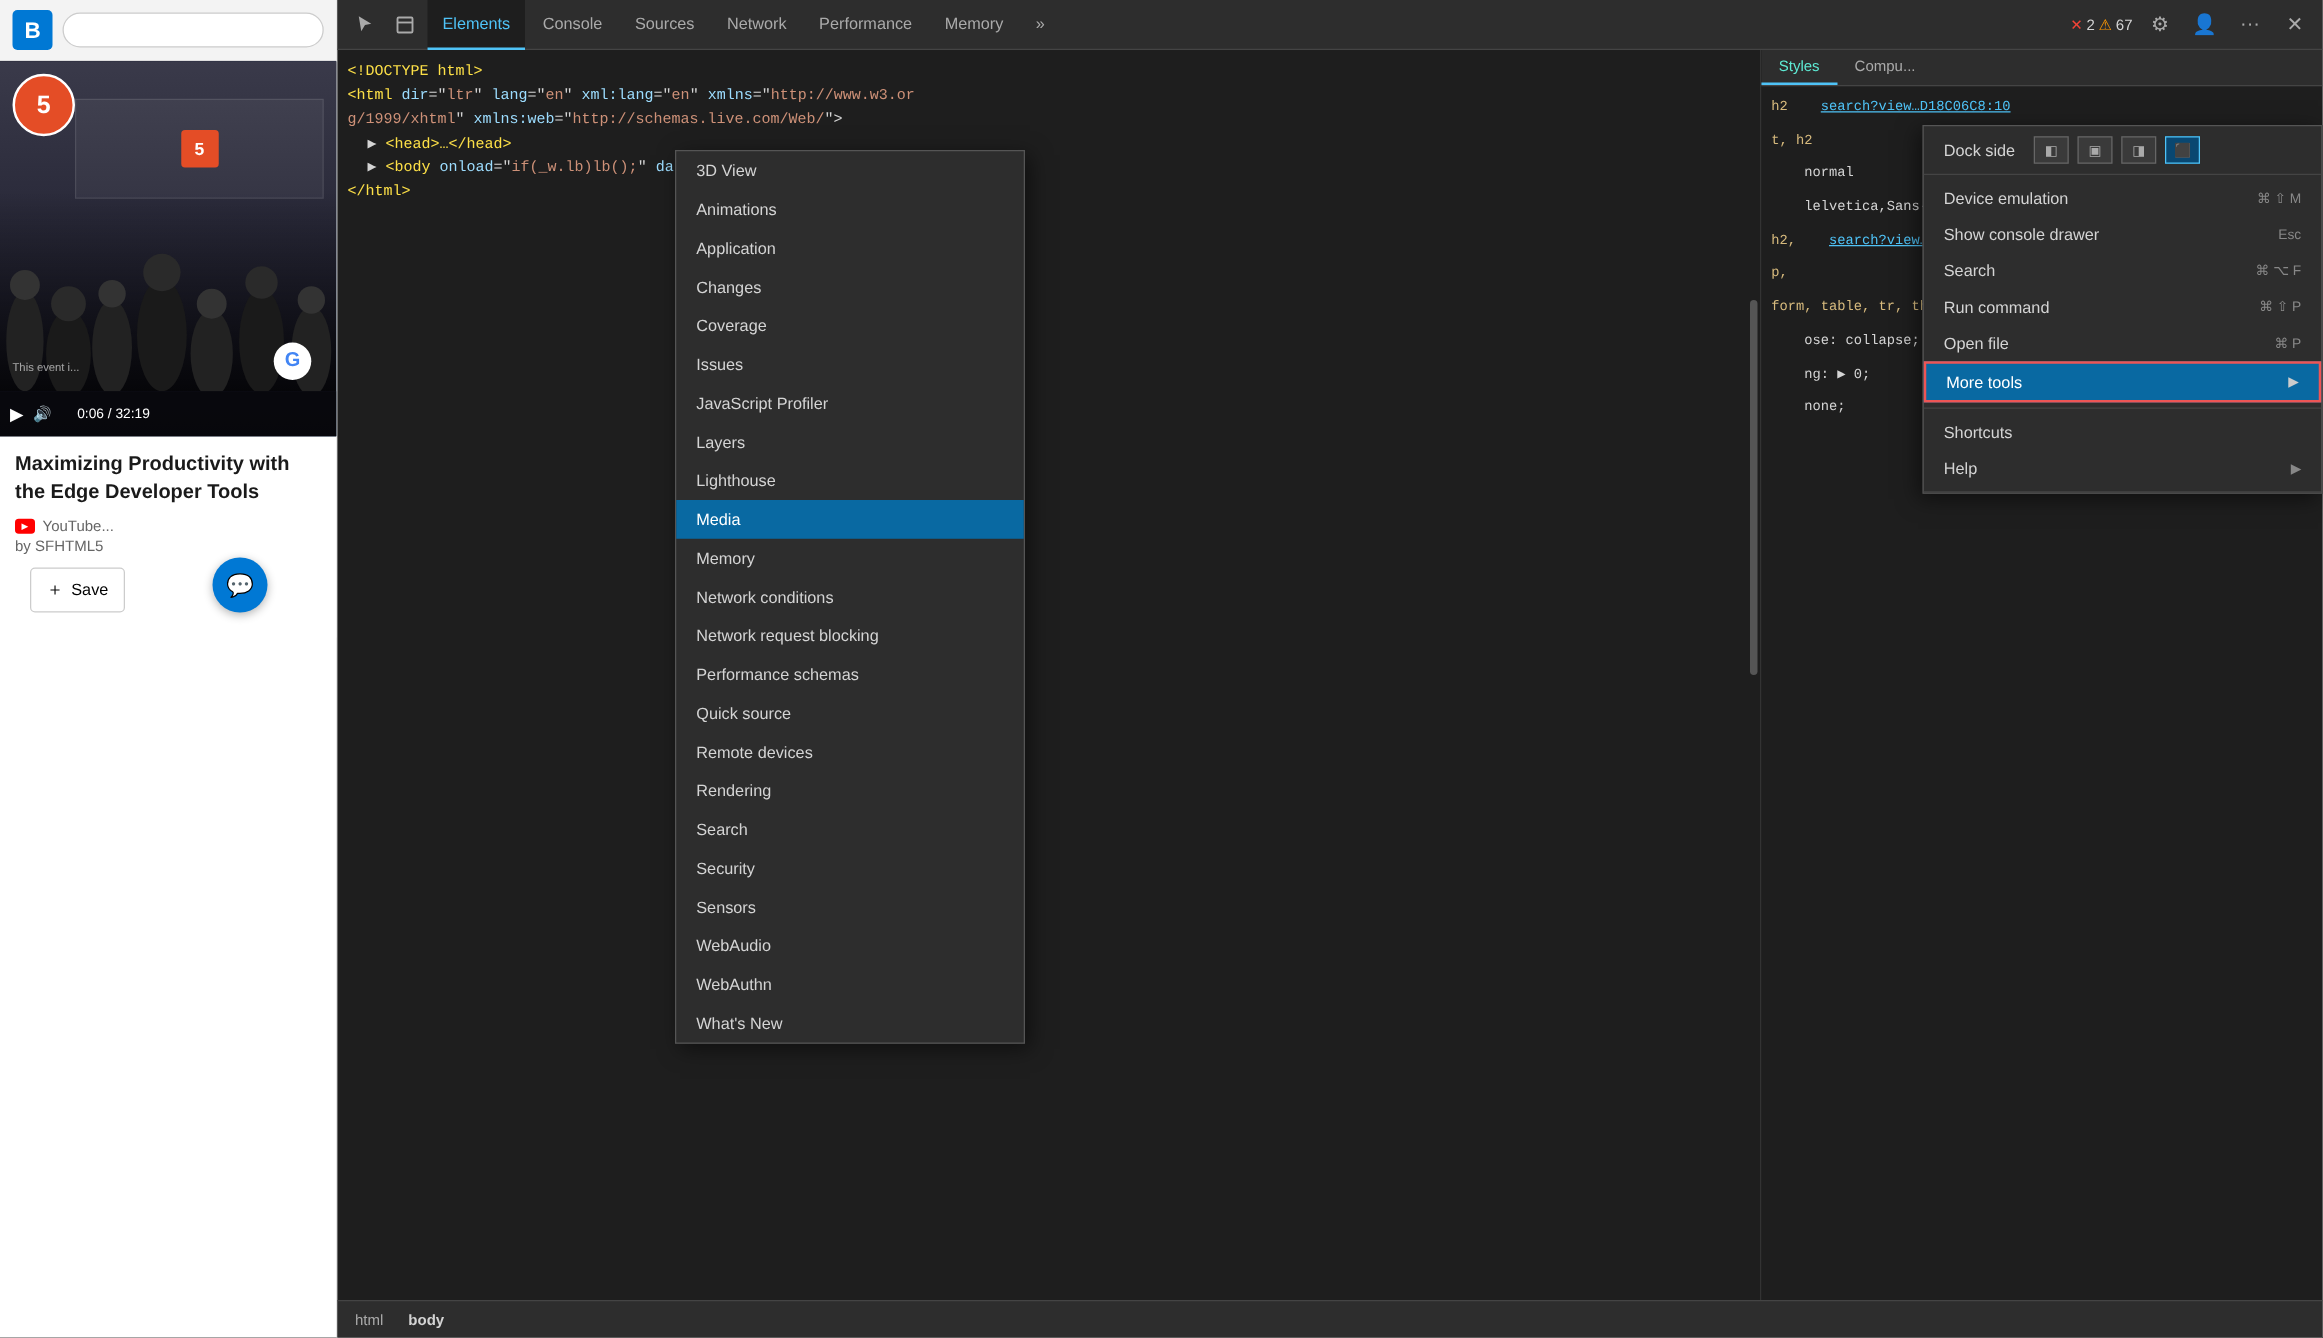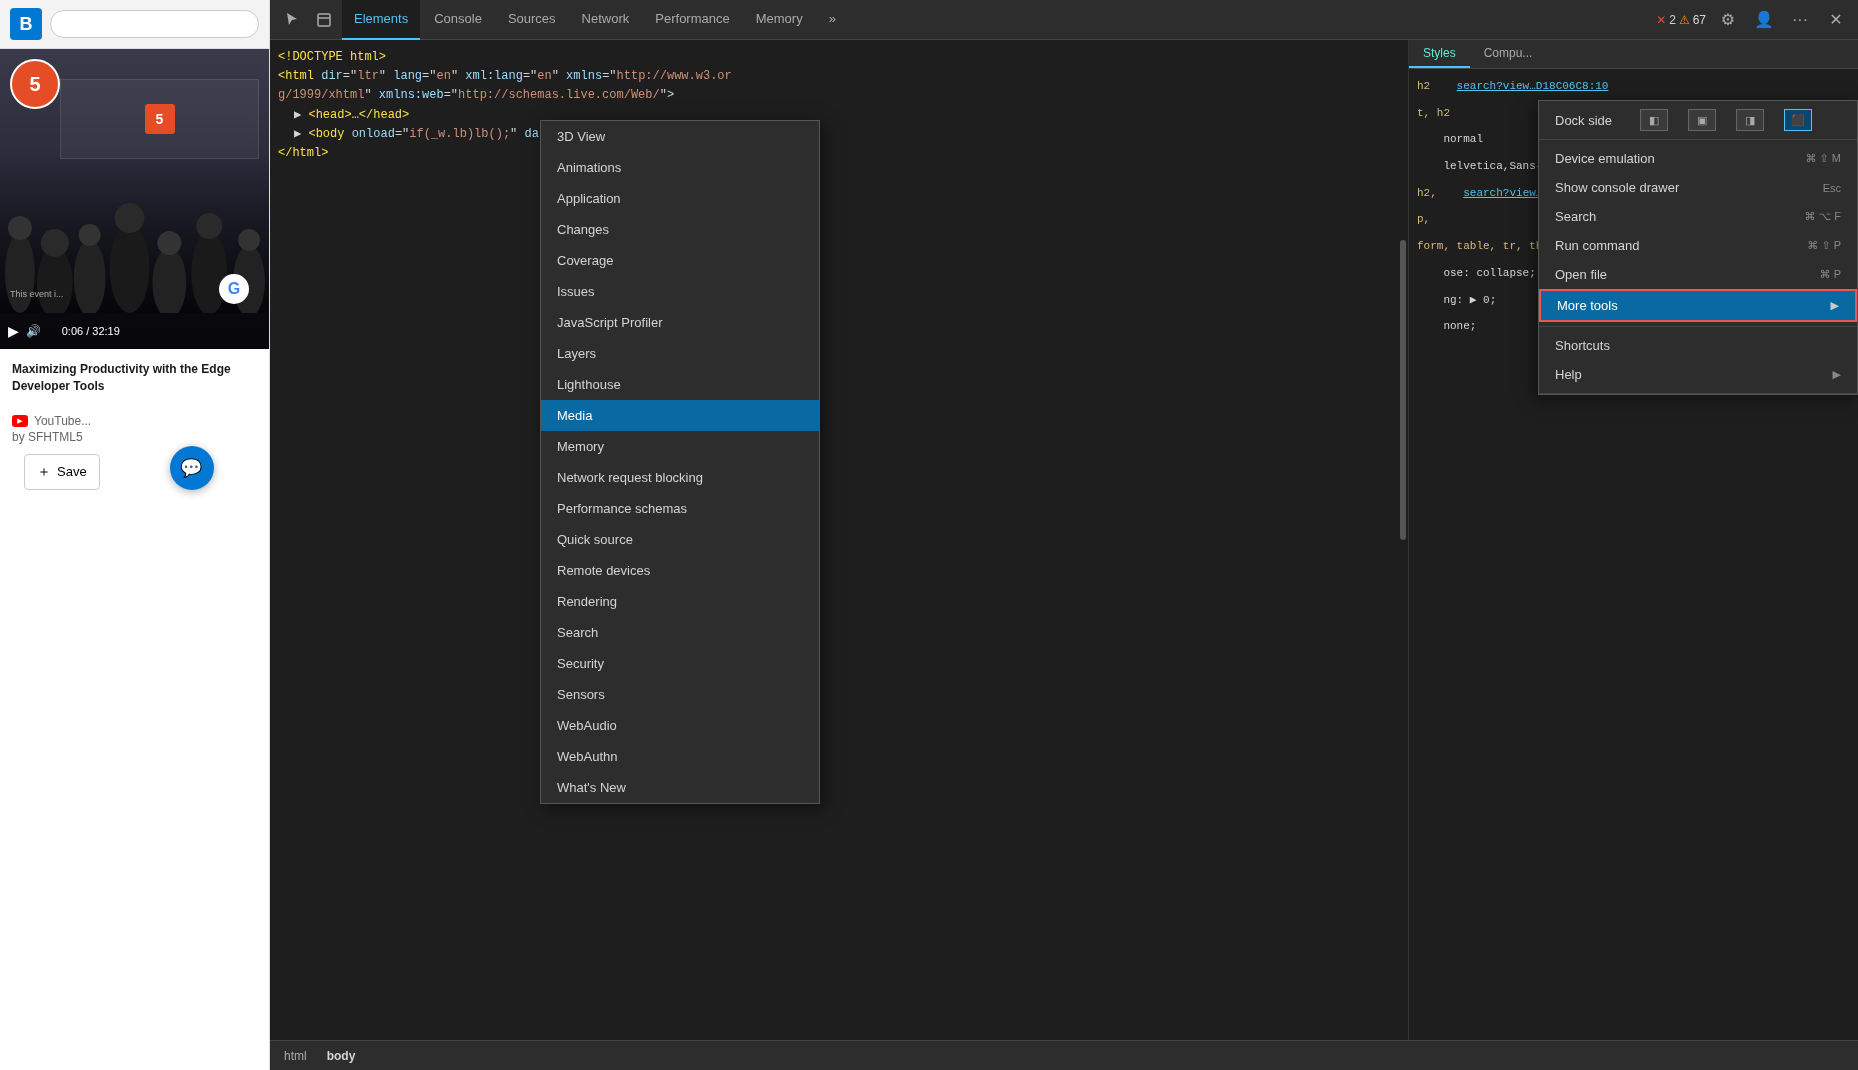--- a/index.html
+++ b/index.html
@@ -104,25 +104,25 @@
       font-size: 11px;
       padding-left: 12px;
     }
 
     .video-info {
       padding: 12px;
       background: white;
     }
 
     .video-title {
-      font-size: 12px;
+      font-size: 16px;
       font-weight: 600;
       color: #1a1a1a;
       line-height: 1.4;
-      margin-bottom: 19px;
+      margin-bottom: 8px;
     }
 
     .video-source {
       display: flex;
       align-items: center;
       gap: 6px;
       font-size: 12px;
       color: #666;
     }
 
@@ -343,21 +343,21 @@
       color: #888;
       font-size: 11px;
     }
 
     .right-menu-item.selected .shortcut { color: #ccc; }
 
     .dock-section {
       padding: 8px 16px;
       display: flex;
       align-items: center;
-      gap: 20px;
+      gap: 7px;
       border-bottom: 1px solid #444;
     }
 
     .dock-label {
       font-size: 13px;
       color: #d4d4d4;
       margin-right: 8px;
     }
 
     .dock-btn {
@@ -619,20 +619,21 @@
       <div class="menu-item">Animations</div>
       <div class="menu-item">Application</div>
       <div class="menu-item">Changes</div>
       <div class="menu-item">Coverage</div>
       <div class="menu-item">Issues</div>
       <div class="menu-item">JavaScript Profiler</div>
       <div class="menu-item">Layers</div>
       <div class="menu-item">Lighthouse</div>
       <div class="menu-item active">Media</div>
       <div class="menu-item">Memory</div>
+      <div class="menu-item">Network conditions</div>
       <div class="menu-item">Network request blocking</div>
       <div class="menu-item">Performance schemas</div>
       <div class="menu-item">Quick source</div>
       <div class="menu-item">Remote devices</div>
       <div class="menu-item">Rendering</div>
       <div class="menu-item">Search</div>
       <div class="menu-item">Security</div>
       <div class="menu-item">Sensors</div>
       <div class="menu-item">WebAudio</div>
       <div class="menu-item">WebAuthn</div>

